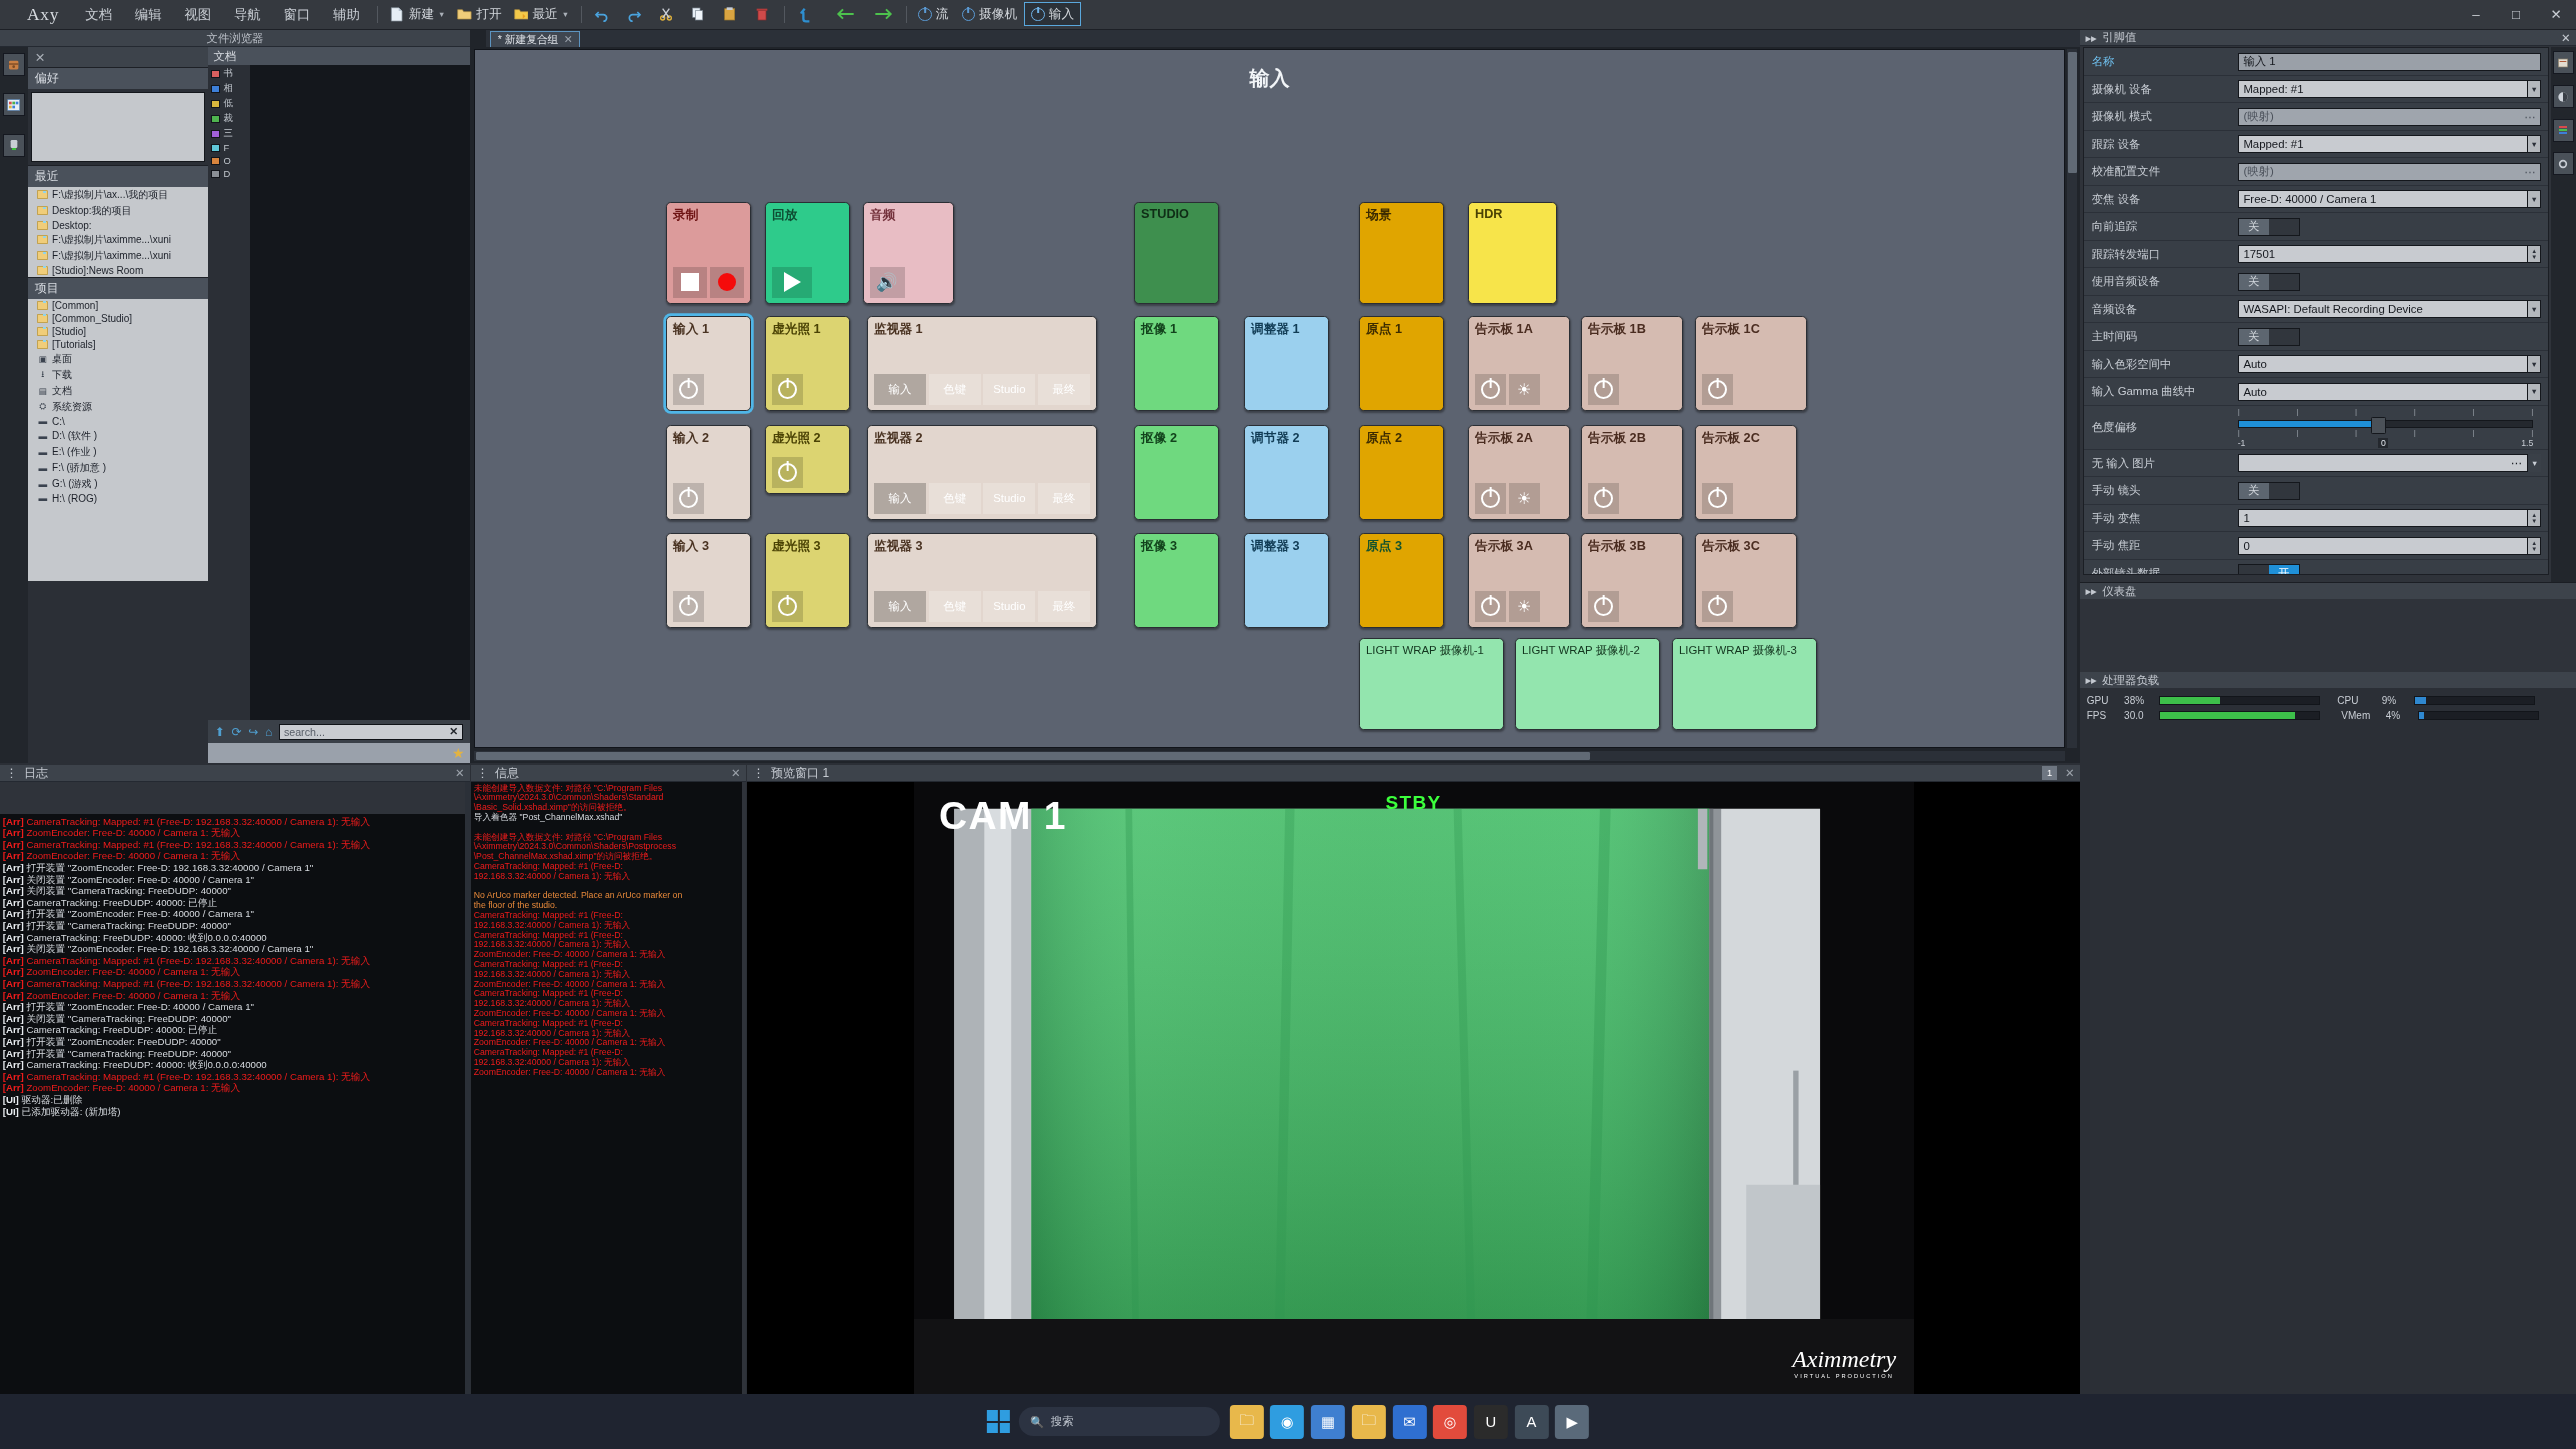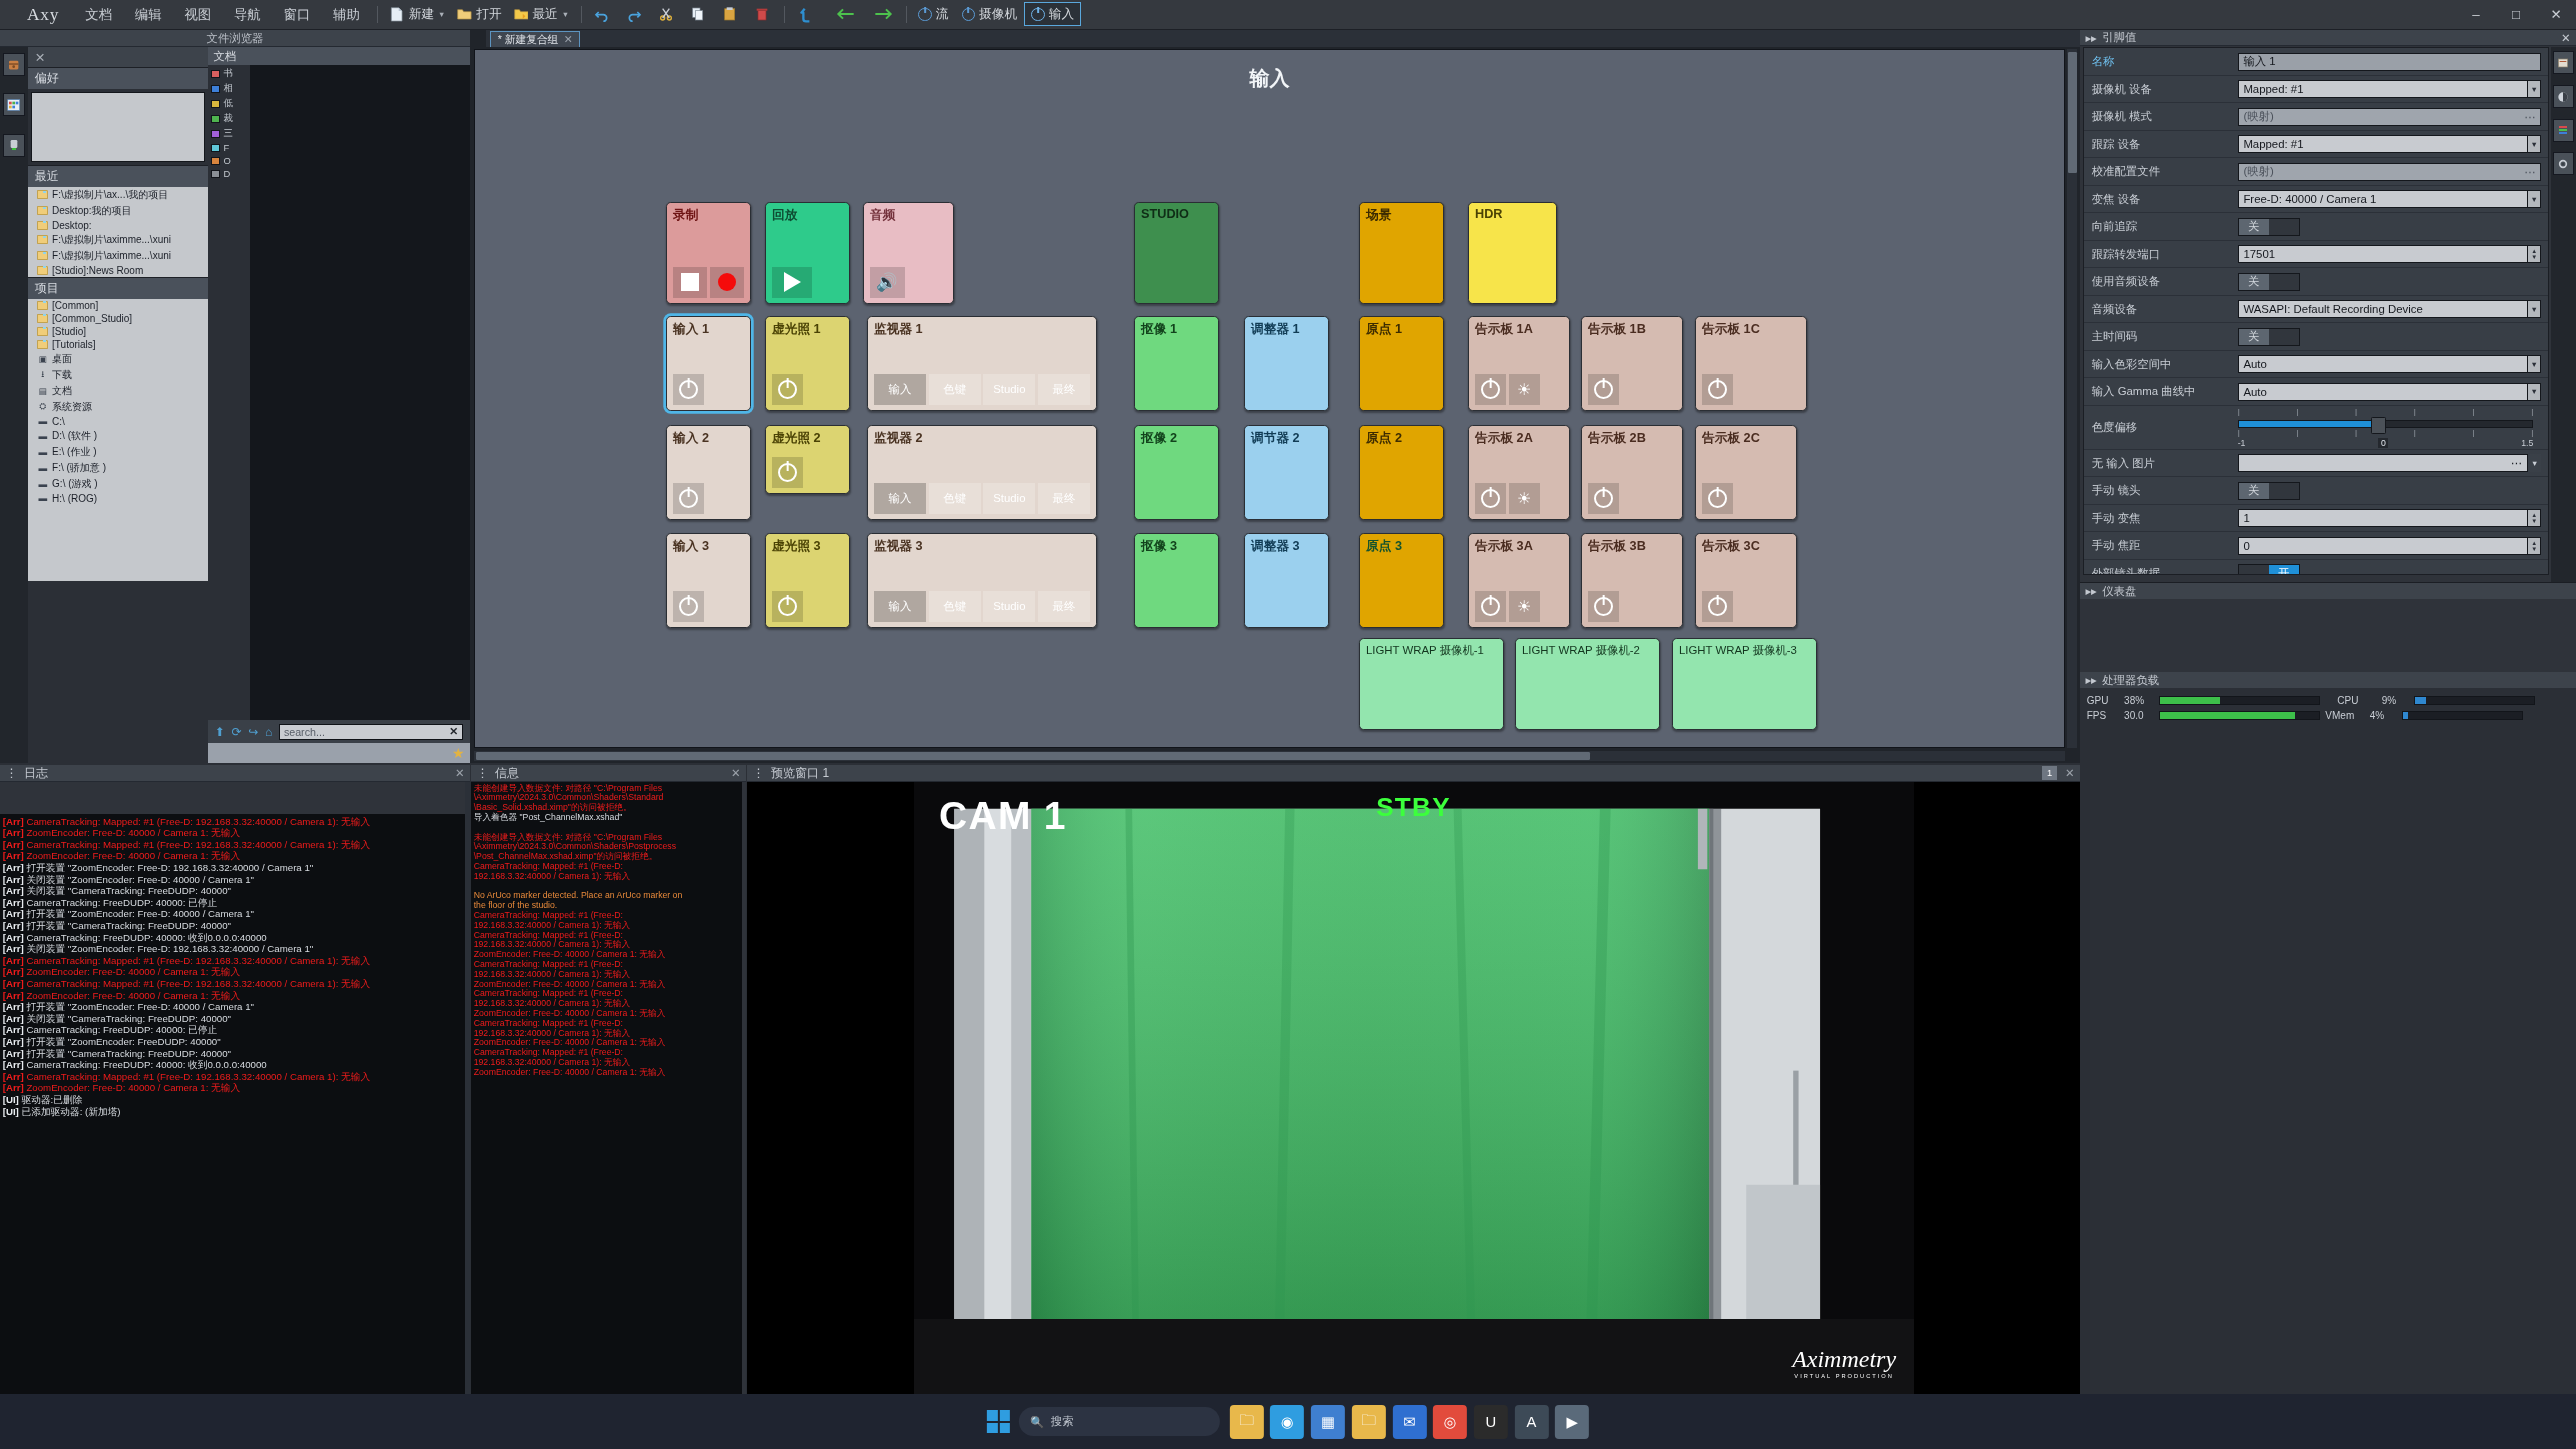--- a/index.html
+++ b/index.html
@@ -134,21 +134,21 @@
   #infodock{position:absolute;left:471px;bottom:55px;width:275px;top:765px;background:#2f333a;}
   .infobody{position:absolute;left:0;right:4px;top:17.4px;bottom:0;background:#0c0e11;overflow:hidden;padding:1.3px 2.7px;}
   .infoline{font-size:8.7px;line-height:9.8px;color:#d8dce1;white-space:nowrap;}
   .infoline.red{color:#f01c1c;}
   .infoline.org{color:#e98a3b;}
 
   #previewdock{position:absolute;left:747px;bottom:55px;right:496px;top:765px;background:#2f333a;}
   .pvbody{position:absolute;left:0;right:0;top:17.4px;bottom:0;background:#000;overflow:hidden;}
   .pvimg{position:absolute;left:50%;top:0;bottom:0;width:1000px;transform:translateX(-50%);background:#121214;}
   .camlabel{position:absolute;left:25.5px;top:12px;color:#fff;font-size:39px;font-weight:bold;letter-spacing:1.3px;font-family:"Liberation Sans",sans-serif;}
-  .stby{position:absolute;left:50%;top:9.4px;transform:translateX(-50%);color:#3cff3c;font-size:26px;font-weight:bold;letter-spacing:1.3px;}
+  .stby{position:absolute;left:50%;top:9.4px;transform:translateX(-50%);color:#3cff3c;font-size:19px;font-weight:bold;letter-spacing:1.3px;}
   .wm{position:absolute;right:17.4px;bottom:14.8px;color:#fff;font-size:24px;font-family:"Liberation Serif",serif;font-style:italic;}
   .wm small{display:block;font-size:5.7px;letter-spacing:2px;text-align:center;font-style:normal;font-family:"Liberation Sans",sans-serif;}
   .pvnum{position:absolute;right:23px;top:1.3px;width:14.8px;height:13.4px;background:#6e7681;color:#fff;font-size:9.4px;display:flex;align-items:center;justify-content:center;}
 
   
   #taskbar{position:absolute;left:0;bottom:0;width:2576px;height:55px;background:#1f2430;display:flex;align-items:center;}
   .tbcenter{position:absolute;left:50%;transform:translateX(-50%);display:flex;align-items:center;gap:9.4px;}
   .winlogo{width:23px;height:23px;display:grid;grid-template-columns:1fr 1fr;grid-template-rows:1fr 1fr;gap:2px;}
   .winlogo i{background:#2f9de0;display:block;}
   .tsearch{width:201px;height:29.5px;background:#2c3342;border-radius:14.8px;display:flex;align-items:center;gap:6.7px;padding:0 10.7px;color:#c3c9d2;font-size:11.4px;}
@@ -942,21 +942,21 @@
           <span class="bar" style="width:121px">
             <i class="blue" style="width:9%"></i>
           </span>
         </div>
         <div class="cpurow">
           <span style="width:32px">FPS</span>
           <span style="width:29.5px">30.0</span>
           <span class="bar" style="width:161px">
             <i style="width:85%"></i>
           </span>
-          <span style="width:39px;margin-left:0">VMem</span>
+          <span style="width:39px;margin-left:16px">VMem</span>
           <span style="width:27px">4%</span>
           <span class="bar" style="width:121px">
             <i class="blue" style="width:4%"></i>
           </span>
         </div>
       </div>
   </div>
 </div>
 
 <div id="logdock">

